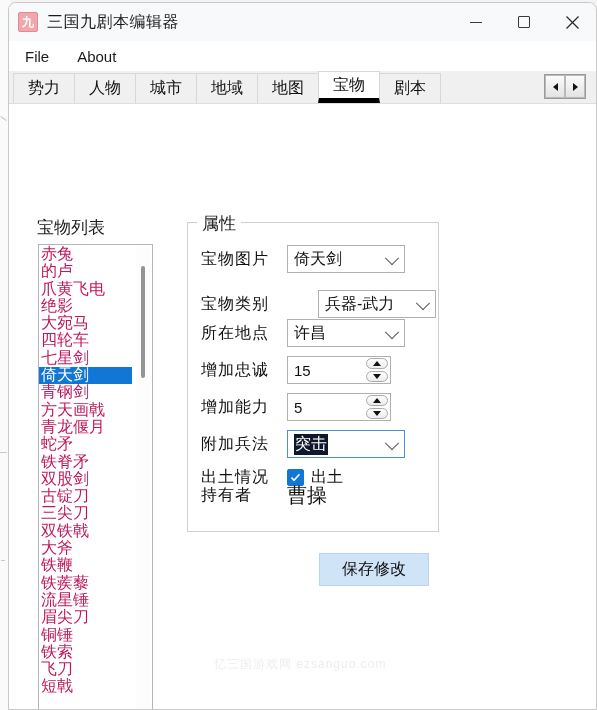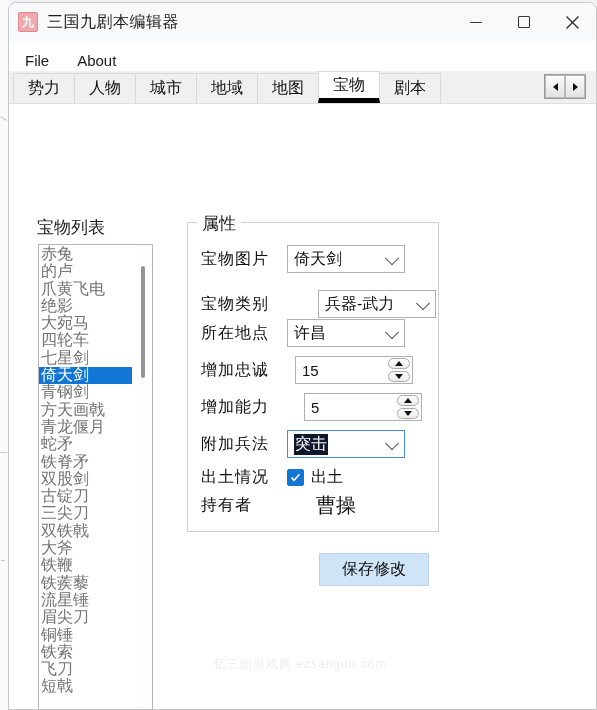--- a/index.html
+++ b/index.html
@@ -79,21 +79,21 @@
     border: 1.3px solid #3a3a3a; border-radius: 1px;
     box-sizing: border-box;
   }
   .win-btn.close svg { display:block; }
 
   
   .menubar {
     height: 30px;
     background: #ffffff;
     display: flex;
-    align-items: flex-end;
+    align-items: center;
     padding-left: 12px;
     gap: 20px;
   }
   .menu-item {
     font-size: 15px;
     color: #1b1b1b;
     padding: 2px 4px;
   }
 
   
@@ -170,21 +170,21 @@
   }
   .list-items {
     position: absolute;
     left: 0; top: 1px;
     width: 98px;
   }
   .list-item {
     height: 17.3px;
     line-height: 16px;
     font-size: 16px;
-    color: #737373;
+    color: #be185d;
     padding-left: 2px;
     white-space: nowrap;
     overflow: visible;
     box-sizing: border-box;
   }
   .list-item.selected {
     background: #1277d4;
     color: #ffffff;
     width: 93px;
   }
@@ -255,29 +255,28 @@
     transform: rotate(45deg) translate(-2px,-2px);
   }
   .combo .sel-text {
     background: #0f172a;
     color: #ffffff;
     padding: 0 1px;
   }
 
   .spin {
     position: relative;
-    width: 118px; height: 28px;
+    width: 104px; height: 28px;
     background: #ffffff;
     border: 1px solid #b0b0b0;
     box-sizing: border-box;
     display: flex; align-items: center;
     padding-left: 6px;
     font-size: 15px;
     color: #111;
-    margin-left: 8px;
   }
   .spin-btns {
     position: absolute; right: 2px; top: 1px;
     width: 22px; height: 24px;
     display: flex; flex-direction: column; justify-content: space-between;
   }
   .spin-btn {
     width: 22px; height: 11px;
     display: flex; align-items: center; justify-content: center;
     background: linear-gradient(#fdfdfd,#ececec);
@@ -460,21 +459,21 @@
             <span class="spin-btn">
                 <span class="sp-up"></span>
               </span>
             <span class="spin-btn">
                 <span class="sp-dn"></span>
               </span>
           </span>
         </div>
       </div>
 
-      <div class="field-row" style="top:288px;gap:9px;">
+      <div class="field-row" style="top:288px;">
         <div class="field-label">增加能力</div>
         <div class="spin">
           <span>5</span>
           <span class="spin-btns">
             <span class="spin-btn">
                 <span class="sp-up"></span>
               </span>
             <span class="spin-btn">
                 <span class="sp-dn"></span>
               </span>
@@ -495,21 +494,21 @@
         <div class="checkbox-row">
           <span class="cbox">
             <svg width="11" height="11" viewBox="0 0 11 11">
               <polyline points="1.5,5.5 4,8.3 9.5,2.2" fill="none" stroke="#ffffff" stroke-width="1.6"></polyline>
             </svg>
           </span>
           <span class="cbox-label">出土</span>
         </div>
       </div>
 
-      <div class="field-row" style="top:386px;gap:29px;">
+      <div class="field-row" style="top:376px;">
         <div class="field-label">持有者</div>
         <div class="static-value">曹操</div>
       </div>
 
       <div class="btn-save">保存修改</div>
 
       <div class="watermark">忆三国游戏网 ezsanguo.com</div>
 
     </div>
   </div>

